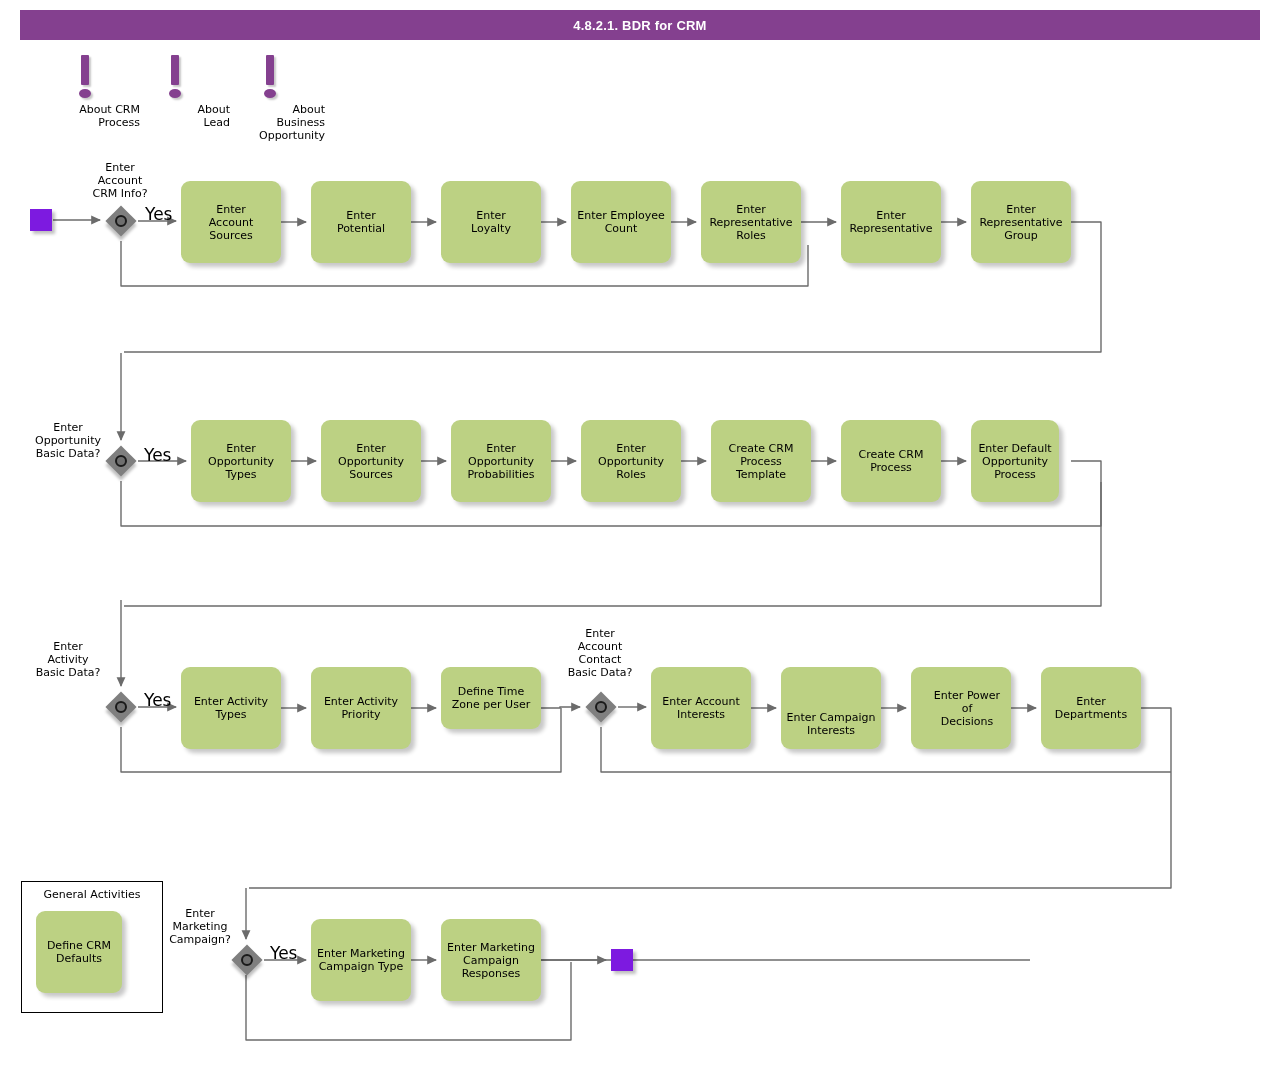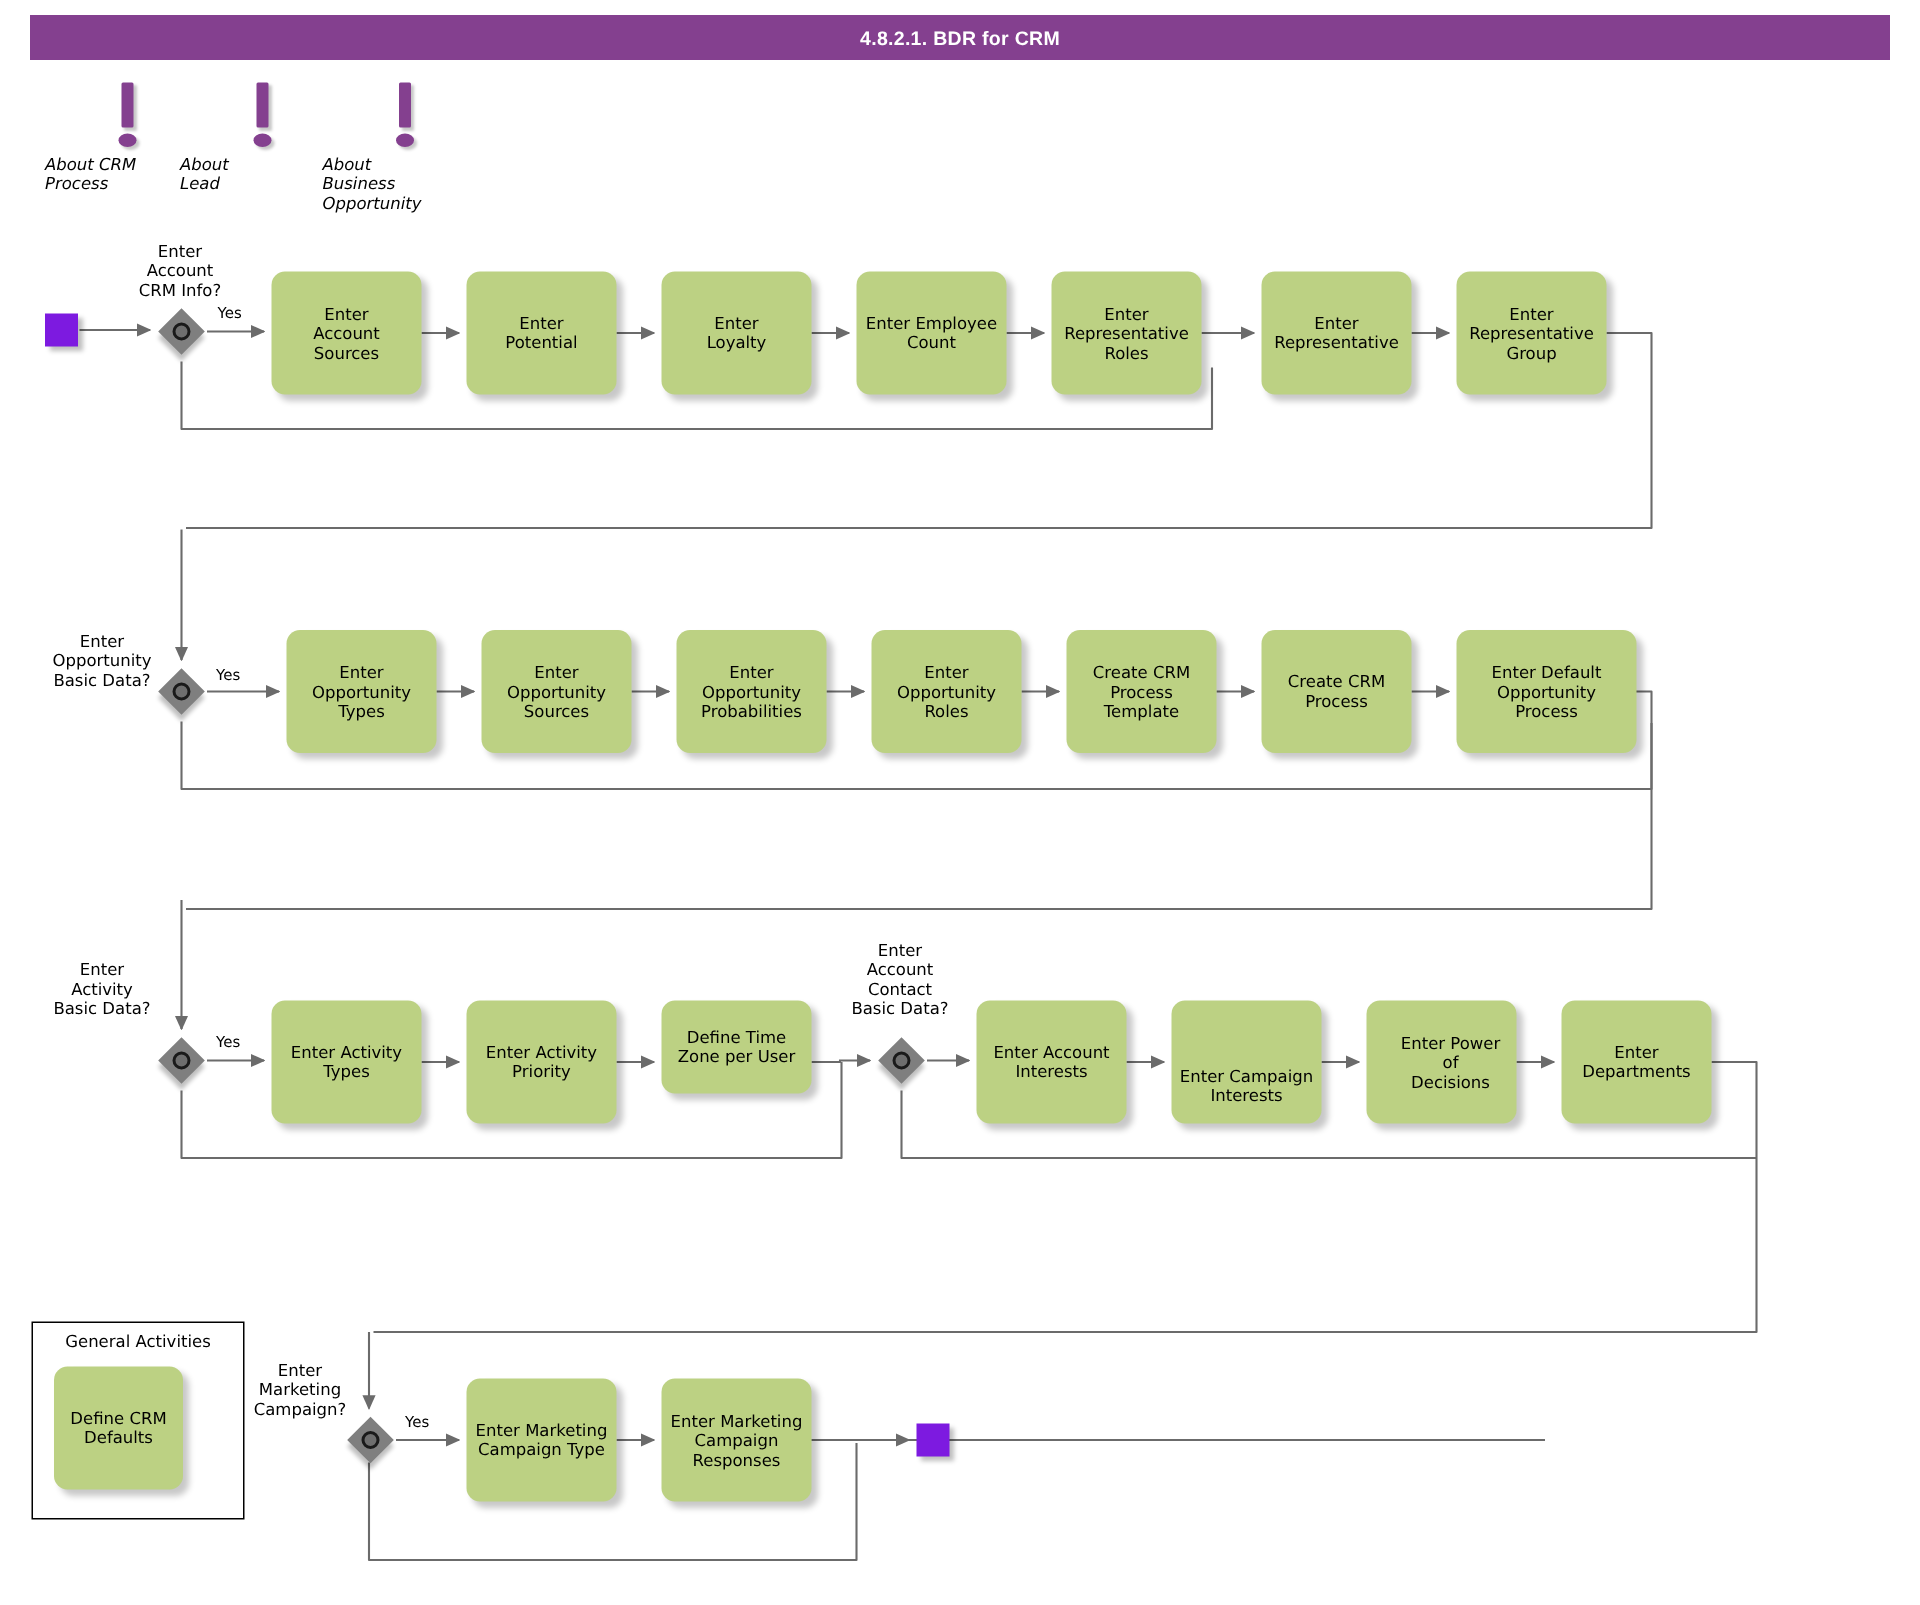--- a/index.html
+++ b/index.html
@@ -96,39 +96,38 @@
     text-align: center;
     font-family: "DejaVu Sans", sans-serif;
     font-size: 11px;
     line-height: 13px;
     color: #000000;
     white-space: pre-line;
   }
   .flow-label {
     position: absolute;
     font-family: "DejaVu Sans", sans-serif;
-    font-size: 10px;
+    font-size: 17px;
     color: #000000;
   }
 
   
   .event {
     position: absolute;
     width: 22px;
     height: 22px;
     background: #7d1ae0;
     box-shadow: 3px 3px 3px rgba(0,0,0,0.25);
   }
 
   
   .note {
     position: absolute;
     width: 110px;
-    text-align: left;
-    font-style: italic;
+    text-align: right;
   }
   .note .bang {
     position: relative;
     height: 46px;
     margin: 0 auto 2px auto;
     width: 14px;
   }
   .note .bang .bar {
     position: absolute;
     left: 3px;
@@ -379,21 +378,21 @@
     </div>
   <div class="task" style="left:711px; top:420px; width:100px; height:82px;">
       <span style="white-space: pre-line;">Create CRM
 Process
 Template</span>
     </div>
   <div class="task" style="left:841px; top:420px; width:100px; height:82px;">
       <span style="white-space: pre-line;">Create CRM
 Process</span>
     </div>
-  <div class="task" style="left:971px; top:420px; width:120px; height:82px;">
+  <div class="task" style="left:971px; top:420px; width:88px; height:82px;border-radius:10px;">
       <span style="white-space: pre-line;">Enter Default
 Opportunity
 Process</span>
     </div>
 
   <div class="task" style="left:181px; top:667px; width:100px; height:82px;">
       <span style="white-space: pre-line;">Enter Activity
 Types</span>
     </div>
   <div class="task" style="left:311px; top:667px; width:100px; height:82px;">

